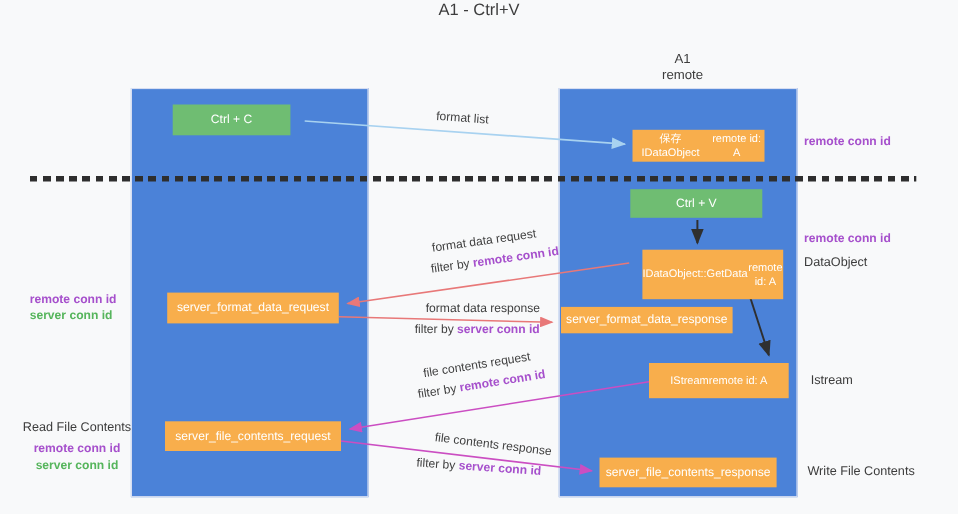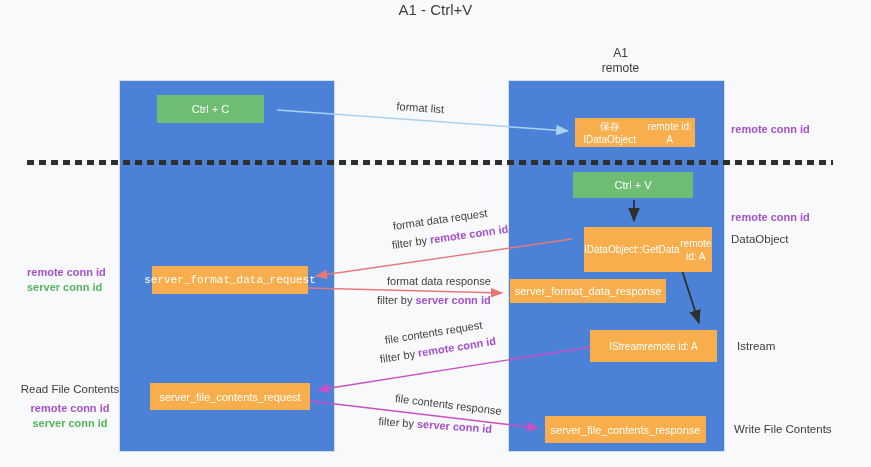--- a/index.html
+++ b/index.html
@@ -85,21 +85,21 @@
 
   <div class="abs box green" style="left:573px;top:172px;width:120px;height:26px;">
     <span>Ctrl + V</span>
   </div>
 
   <div class="abs box orange two-line" style="left:572px;top:227px;width:128px;height:45px;margin-left:12px;">
     <span>IDataObject::GetData</span>
     <span>remote id: A</span>
   </div>
 
-  <div class="abs box orange" style="left:152px;top:266px;width:156px;height:28px;font-family:Liberation Mono, monospace;">
+  <div class="abs box orange" style="left:152px;top:266px;width:156px;height:28px;">
     <span>server_format_data_request</span>
   </div>
 
   <div class="abs box orange" style="left:510px;top:279px;width:156px;height:24px;">
     <span>server_format_data_response</span>
   </div>
 
   <div class="abs box orange two-line" style="left:590px;top:330px;width:127px;height:32px;">
     <span>IStream</span>
     <span>remote id: A</span>

